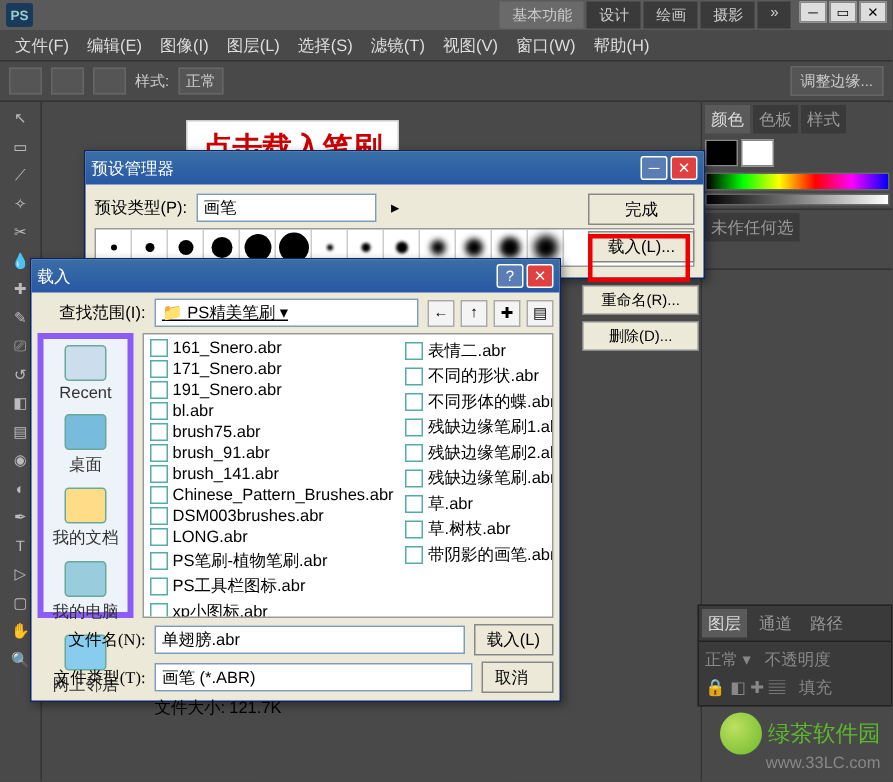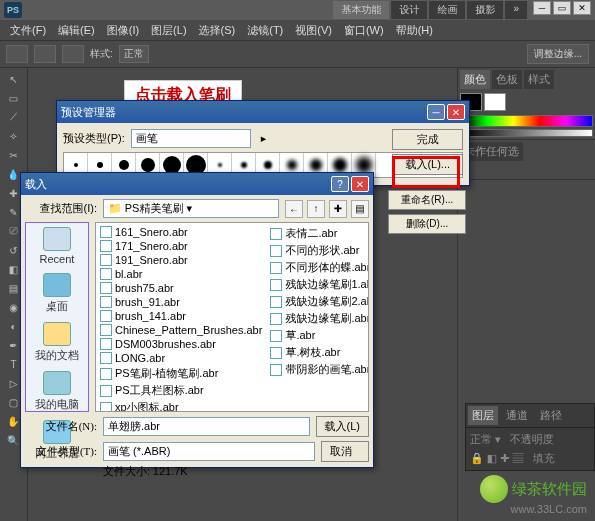--- a/index.html
+++ b/index.html
@@ -15,23 +15,23 @@
 .menu-item { color: #ddd; padding: 2px 6px; font-size: 11px; cursor: pointer; }
 .options-bar { height: 28px; background: #494949; border-top: 1px solid #333; border-bottom: 1px solid #333; display: flex; align-items: center; padding: 0 6px; gap: 6px; }
 .tool-swatch { width: 22px; height: 18px; border: 1px solid #666; background: #555; }
 .opt-label { color: #ccc; font-size: 10px; }
 .opt-select { background: #555; color: #ccc; border: 1px solid #666; padding: 1px 4px; font-size: 10px; }
 .opt-btn { background: #555; color: #ccc; border: 1px solid #666; padding: 2px 6px; font-size: 10px; }
 .main-area { display: flex; height: calc(100% - 68px); }
 .toolbox { width: 28px; background: #494949; border-right: 1px solid #333; display: flex; flex-direction: column; padding: 2px 0; gap: 1px; }
 .tool-btn { width: 24px; height: 18px; margin: 0 auto; background: #494949; border: 1px solid transparent; display: flex; align-items: center; justify-content: center; color: #bbb; font-size: 10px; }
 .canvas-area { flex: 1; background: #494949; position: relative; }
-.red-label { position: absolute; top: 12px; left: 96px; background: #fff; color: #c00; padding: 4px 10px; font-size: 16px; font-weight: bold; border: 1px solid #ccc; }
+.red-label { position: absolute; top: 12px; left: 96px; background: #fff; color: #c00; padding: 4px 10px; font-size: 20px; font-weight: bold; border: 1px solid #ccc; }
 .arrow { position: absolute; top: 30px; left: 270px; color: #000; font-size: 18px; transform: rotate(40deg); }
-.panels { width: 138px; background: #494949; border-left: 1px solid #333; display: flex; flex-direction: column; }
+.panels { width: 128px; background: #494949; border-left: 1px solid #333; display: flex; flex-direction: column; }
 .panel-section { border-bottom: 1px solid #333; padding: 2px; }
 .panel-tabs { display: flex; gap: 2px; font-size: 10px; }
 .panel-tab { color: #999; padding: 2px 4px; background: #3a3a3a; }
 .panel-tab.active { background: #5a5a5a; color: #ddd; }
 .color-swatches { display: flex; gap: 2px; margin: 4px 0; }
 .swatch { width: 22px; height: 18px; border: 1px solid #888; }
 .gradient-bar { height: 12px; background: linear-gradient(to right, #000 0%, #0f0 20%, #ff0 40%, #f00 60%, #f0f 80%, #00f 100%); border: 1px solid #666; }
 .gradient-bw { height: 8px; background: linear-gradient(to right, #000, #fff); border: 1px solid #666; margin-top: 2px; }
 
 
@@ -50,25 +50,25 @@
 .brush-strip { display: flex; gap: 0; border: 1px solid #999; background: #fff; margin-top: 4px; height: 26px; }
 .brush-cell { width: 24px; border-right: 1px solid #ccc; display: flex; align-items: center; justify-content: center; }
 .brush-dot { border-radius: 50%; background: #000; }
 
 .red-box { position: absolute; top: 156px; left: 392px; width: 68px; height: 32px; border: 3px solid #e00; }
 
 .load-dialog { top: 172px; left: 20px; width: 354px; height: 296px; z-index: 10; }
 .load-body { padding: 4px; }
 .load-row { display: flex; align-items: center; gap: 6px; margin-bottom: 4px; }
 .load-label { width: 72px; text-align: right; }
-.load-select { border: 1px solid #7f9db9; background: #fff; padding: 1px 4px; flex: 1; }
+.load-select { border: 1px solid #7f9db9; background: #fff; padding: 1px 4px; flex: 1; text-decoration: underline; }
 .load-toolbar { display: flex; gap: 4px; }
 .tb-ico { width: 18px; height: 18px; border: 1px solid #aaa; background: #f4f4f4; display: flex; align-items: center; justify-content: center; font-size: 10px; }
 .file-area { display: flex; gap: 6px; height: 190px; }
-.side-places { width: 64px; background: #eef3fa; border: 1px solid #8b5cf6; display: flex; flex-direction: column; align-items: center; padding: 4px 0; gap: 8px; }
+.side-places { width: 64px; background: #eef3fa; border: 4px solid #8b5cf6; display: flex; flex-direction: column; align-items: center; padding: 4px 0; gap: 8px; }
 .place-item { display: flex; flex-direction: column; align-items: center; gap: 2px; font-size: 10px; color: #333; }
 .place-icon { width: 28px; height: 24px; background: #8bc; border: 1px solid #6a9; border-radius: 3px; }
 .file-list { flex: 1; background: #fff; border: 1px solid #999; display: flex; overflow: hidden; }
 .file-col { flex: 1; padding: 2px; }
 .file-item { display: flex; align-items: center; gap: 3px; padding: 1px 2px; font-size: 10px; white-space: nowrap; overflow: hidden; }
 .file-icon { width: 12px; height: 12px; background: #fff; border: 1px solid #5aa; flex-shrink: 0; }
 .bottom-row { display: flex; align-items: center; gap: 6px; margin-top: 4px; }
 .bottom-label { width: 72px; text-align: right; font-family: Liberation Serif, serif; }
 .bottom-select { border: 1px solid #7f9db9; background: #fff; padding: 1px 4px; flex: 1; }
 .bottom-btn { border: 1px solid #888; background: #ece9d8; padding: 2px 8px; min-width: 48px; }

